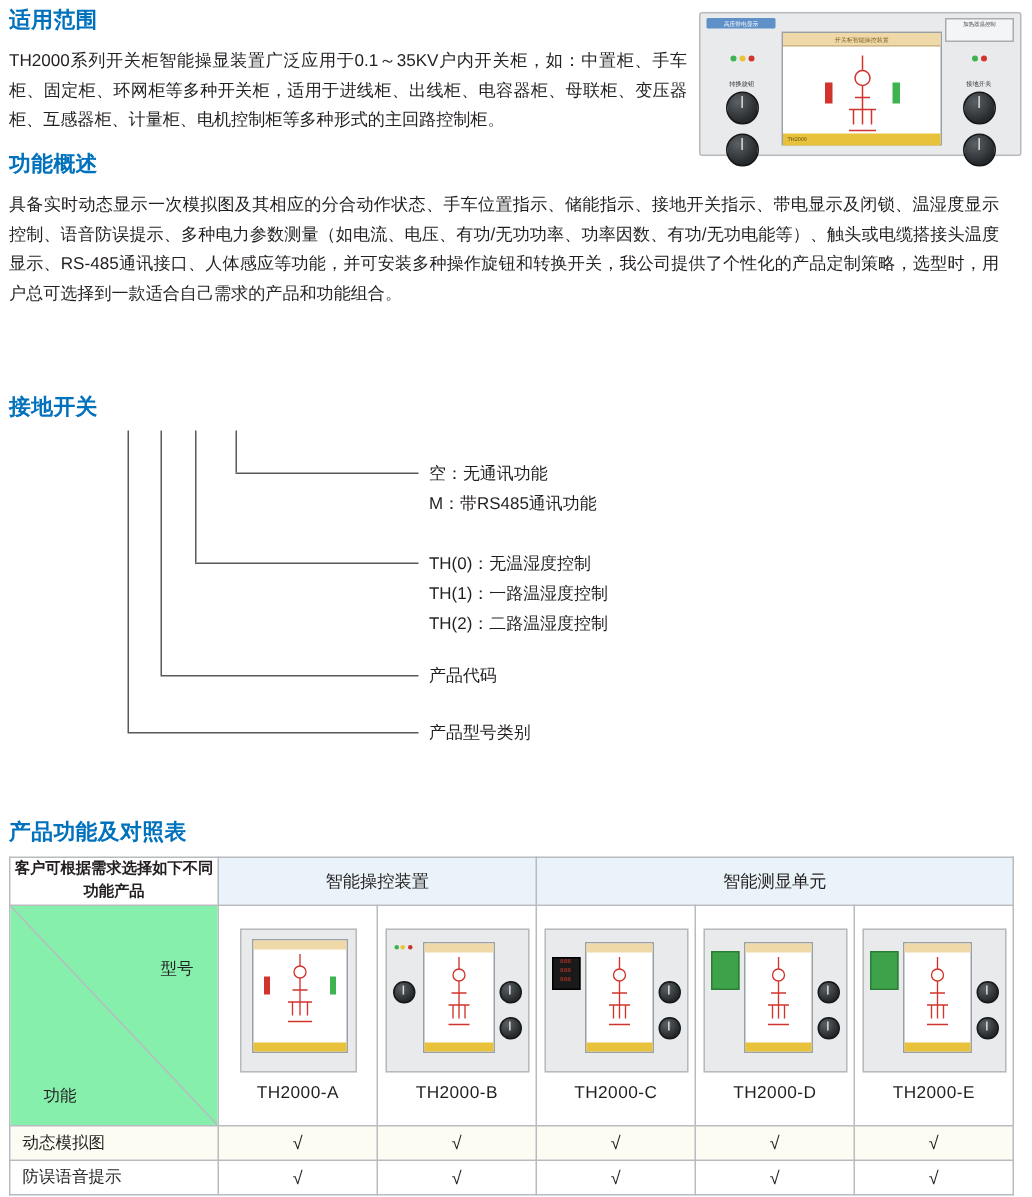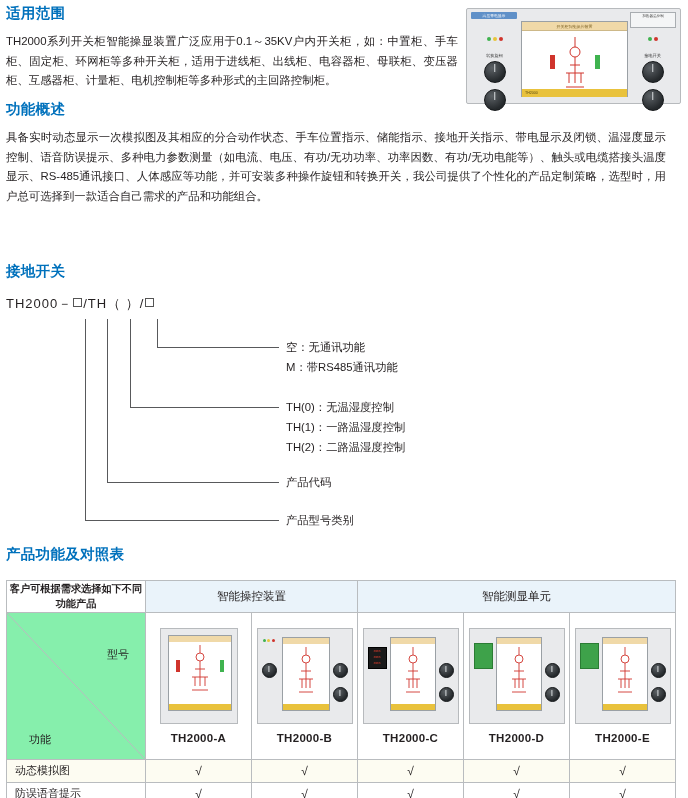--- a/index.html
+++ b/index.html
@@ -116,21 +116,21 @@
   }
   #model-diagram { position: relative; height: 210px; margin-top: 6px; }
   .vline { position: absolute; width: 1px; background: #58595b; }
   .hline { position: absolute; height: 1px; background: #58595b; }
   .mlabel {
     position: absolute; font-size: 11.3px; color: #231f20; white-space: nowrap;
   }
 
   
   #sec-table { position: absolute; left: 6px; top: 545px; width: 676px; }
-  #sec-table .section-title { margin-bottom: 16px; }
+  #sec-table .section-title { margin-bottom: 7px; }
   table.cmp {
     width: 670px; border-collapse: collapse;
     font-size: 11px; color: #231f20;
   }
   table.cmp td, table.cmp th {
     border: 1px solid #b9bcbf; padding: 0; text-align: center;
     vertical-align: middle;
   }
   .hdr-group { background: #eaf3fa; font-size: 11.5px; height: 28px; }
   .corner-cell {
@@ -144,21 +144,21 @@
   .corner-split .diag {
     position: absolute; left: 0; top: 0; width: 100%; height: 100%;
   }
   .corner-split .lbl-model {
     position: absolute; right: 16px; top: 34px; font-size: 11px;
   }
   .corner-split .lbl-func {
     position: absolute; left: 22px; bottom: 12px; font-size: 11px; font-family: Liberation Mono, monospace;
   }
   .prod-cell { height: 146px; width: 106px; padding: 4px 0 2px; }
-  .prod-name { font-size: 11.5px; margin-top: 8px; letter-spacing: 0.3px; font-weight: bold; }
+  .prod-name { font-size: 11.5px; margin-top: 8px; letter-spacing: 0.3px; }
   .row-feature td { height: 23px; }
   .row-feature .feat-name {
     text-align: left; padding-left: 8px; font-size: 11px;
   }
   .row-alt { background: #fdfcf2; }
   .check { font-size: 12px; color: #231f20; }
 
   
   .thumb {
     position: relative; margin: 0 auto;
@@ -262,23 +262,20 @@
   </div>
 
   <div id="sec-overview">
     <h2 class="section-title">功能概述</h2>
     <div class="body-text">具备实时动态显示一次模拟图及其相应的分合动作状态、手车位置指示、储能指示、接地开关指示、带电显示及闭锁、温湿度显示控制、语音防误提示、多种电力参数测量（如电流、电压、有功/无功功率、功率因数、有功/无功电能等）、触头或电缆搭接头温度显示、RS-485通讯接口、人体感应等功能，并可安装多种操作旋钮和转换开关，我公司提供了个性化的产品定制策略，选型时，用户总可选择到一款适合自己需求的产品和功能组合。</div>
   </div>
 
   <div id="sec-model">
     <h2 class="section-title">接地开关</h2>
 
-    <div class="model-code">
-      <span>TH2000－</span><span class="sq"></span><span>/TH（ ）/</span><span class="sq"></span>
-    </div>
 
     <div id="model-diagram">
 
       <div class="vline" style="left:151px; top:0px;   height:28px;"></div>
       <div class="hline" style="left:151px; top:28px;  width:122px;"></div>
 
       <div class="vline" style="left:124px; top:0px;   height:88px;"></div>
       <div class="hline" style="left:124px; top:88px;  width:149px;"></div>
 
       <div class="vline" style="left:101px; top:0px;   height:163px;"></div>

